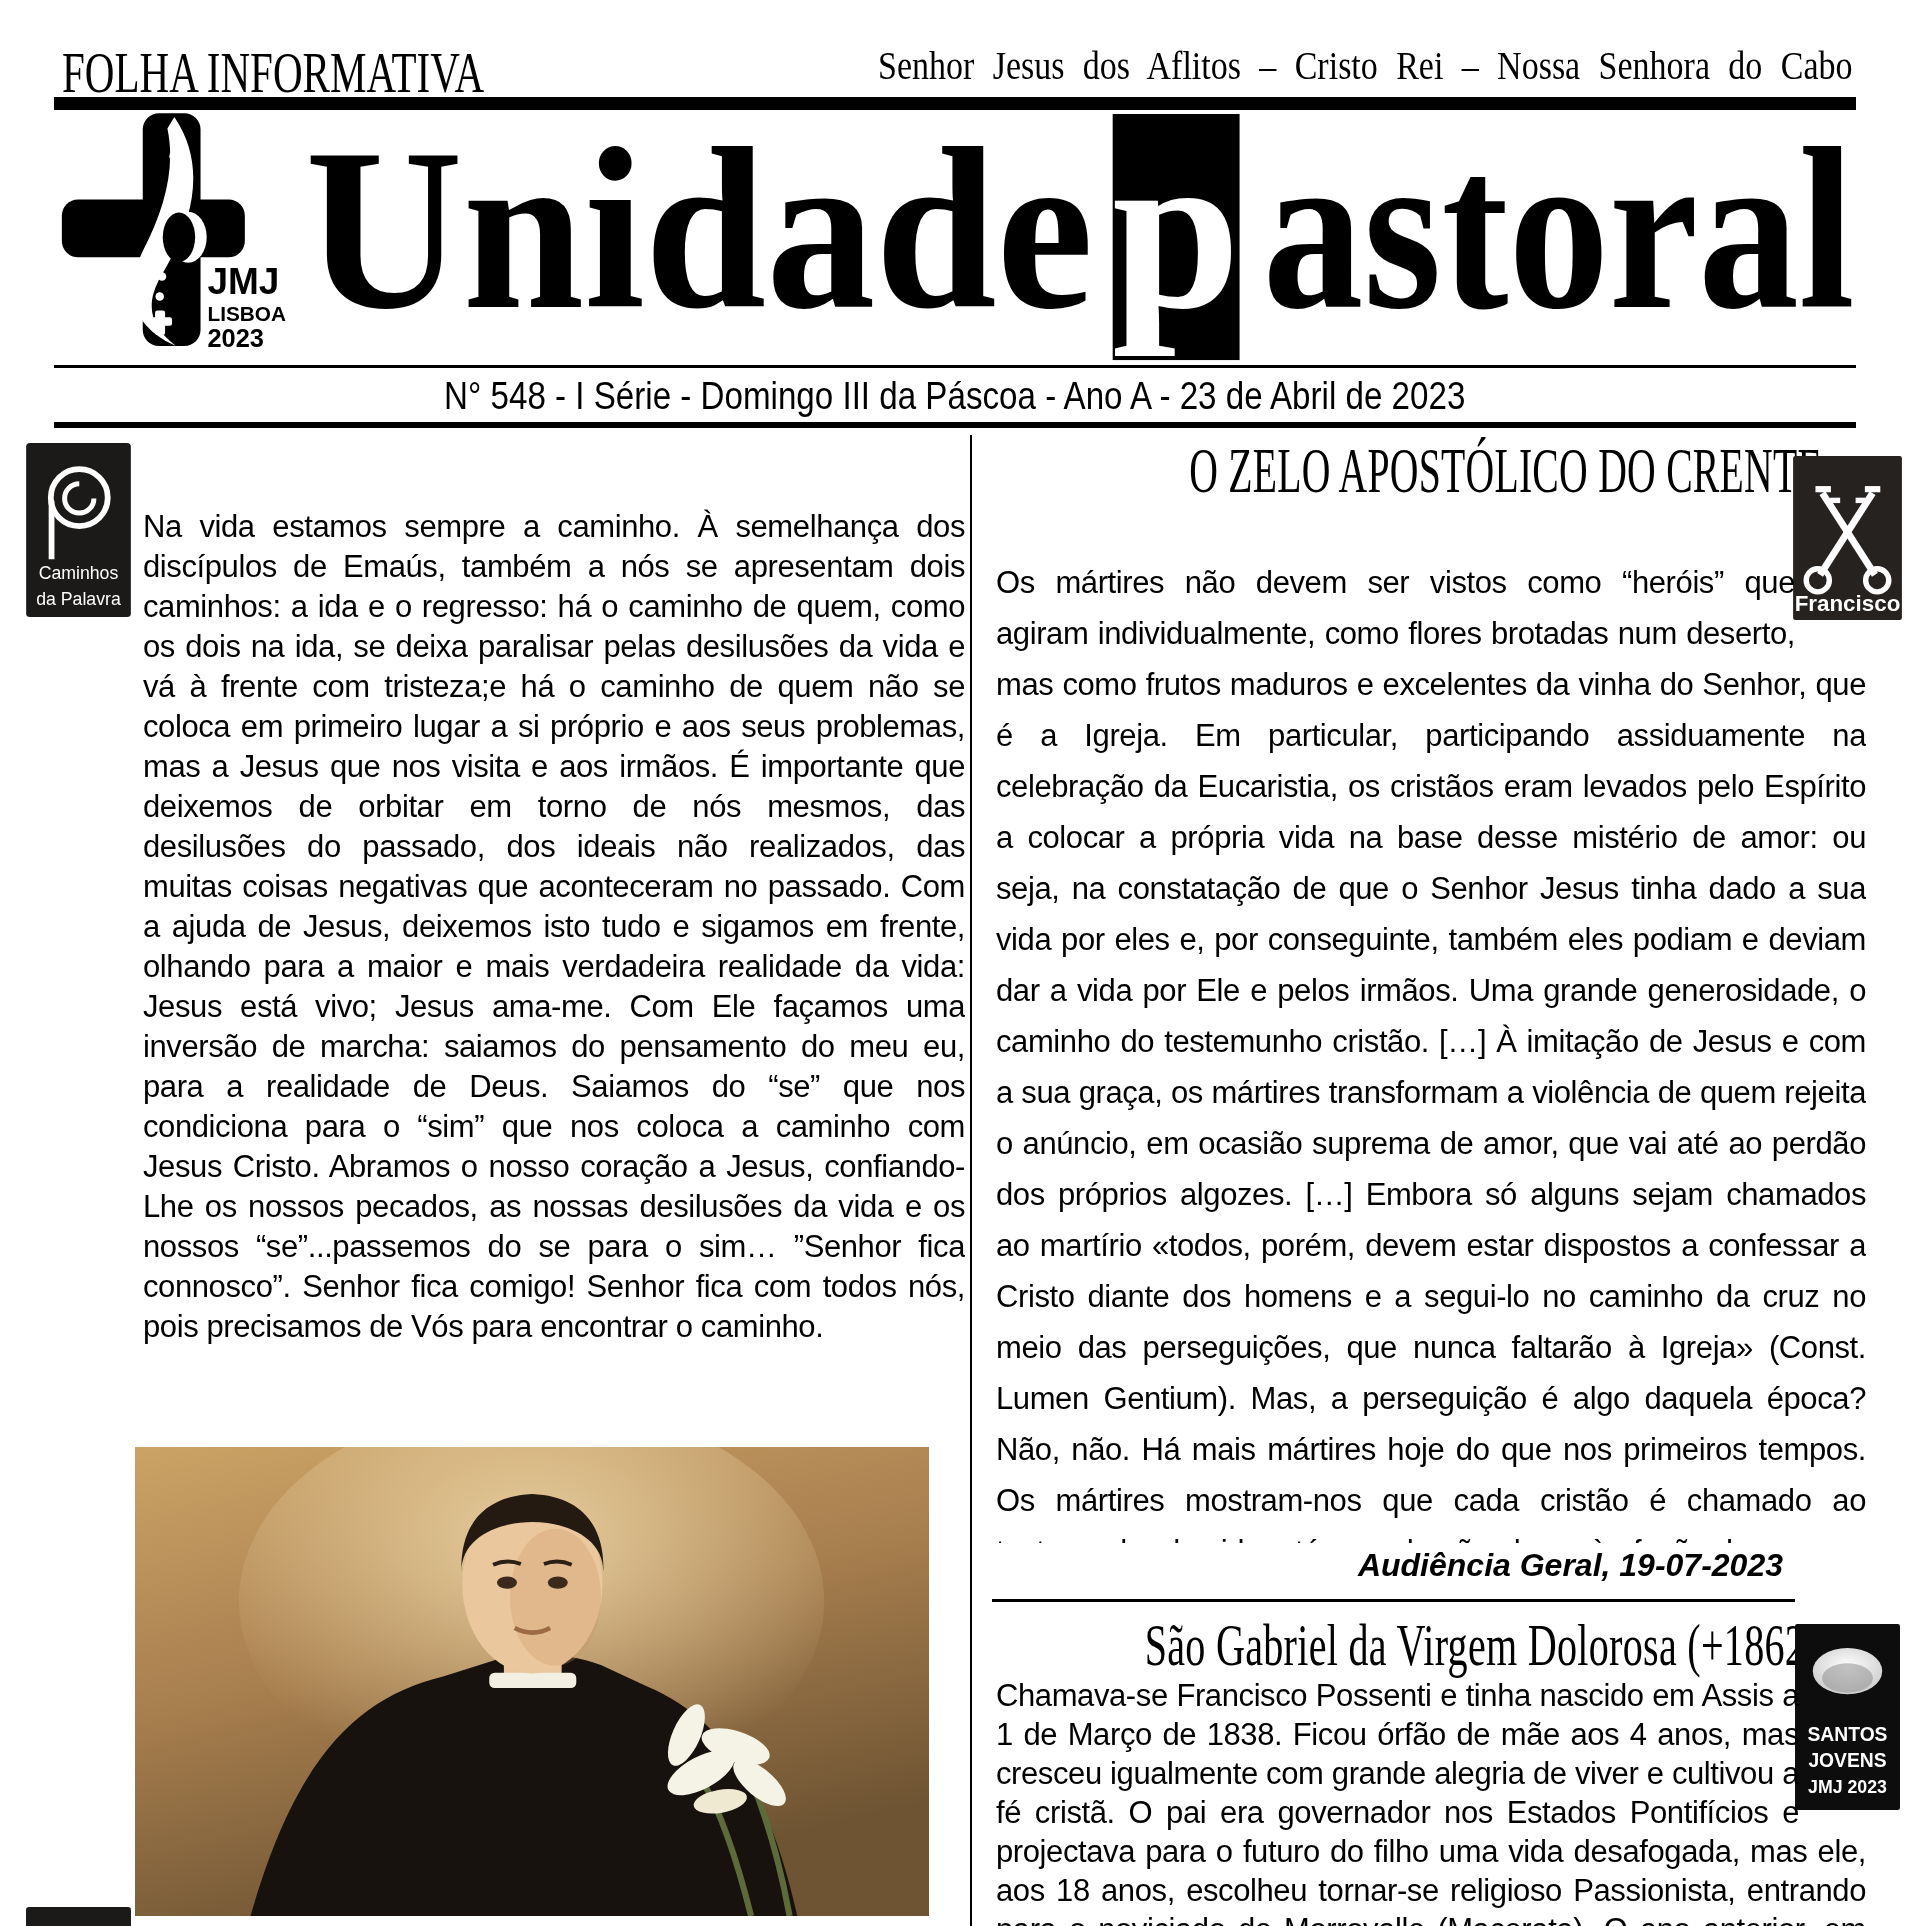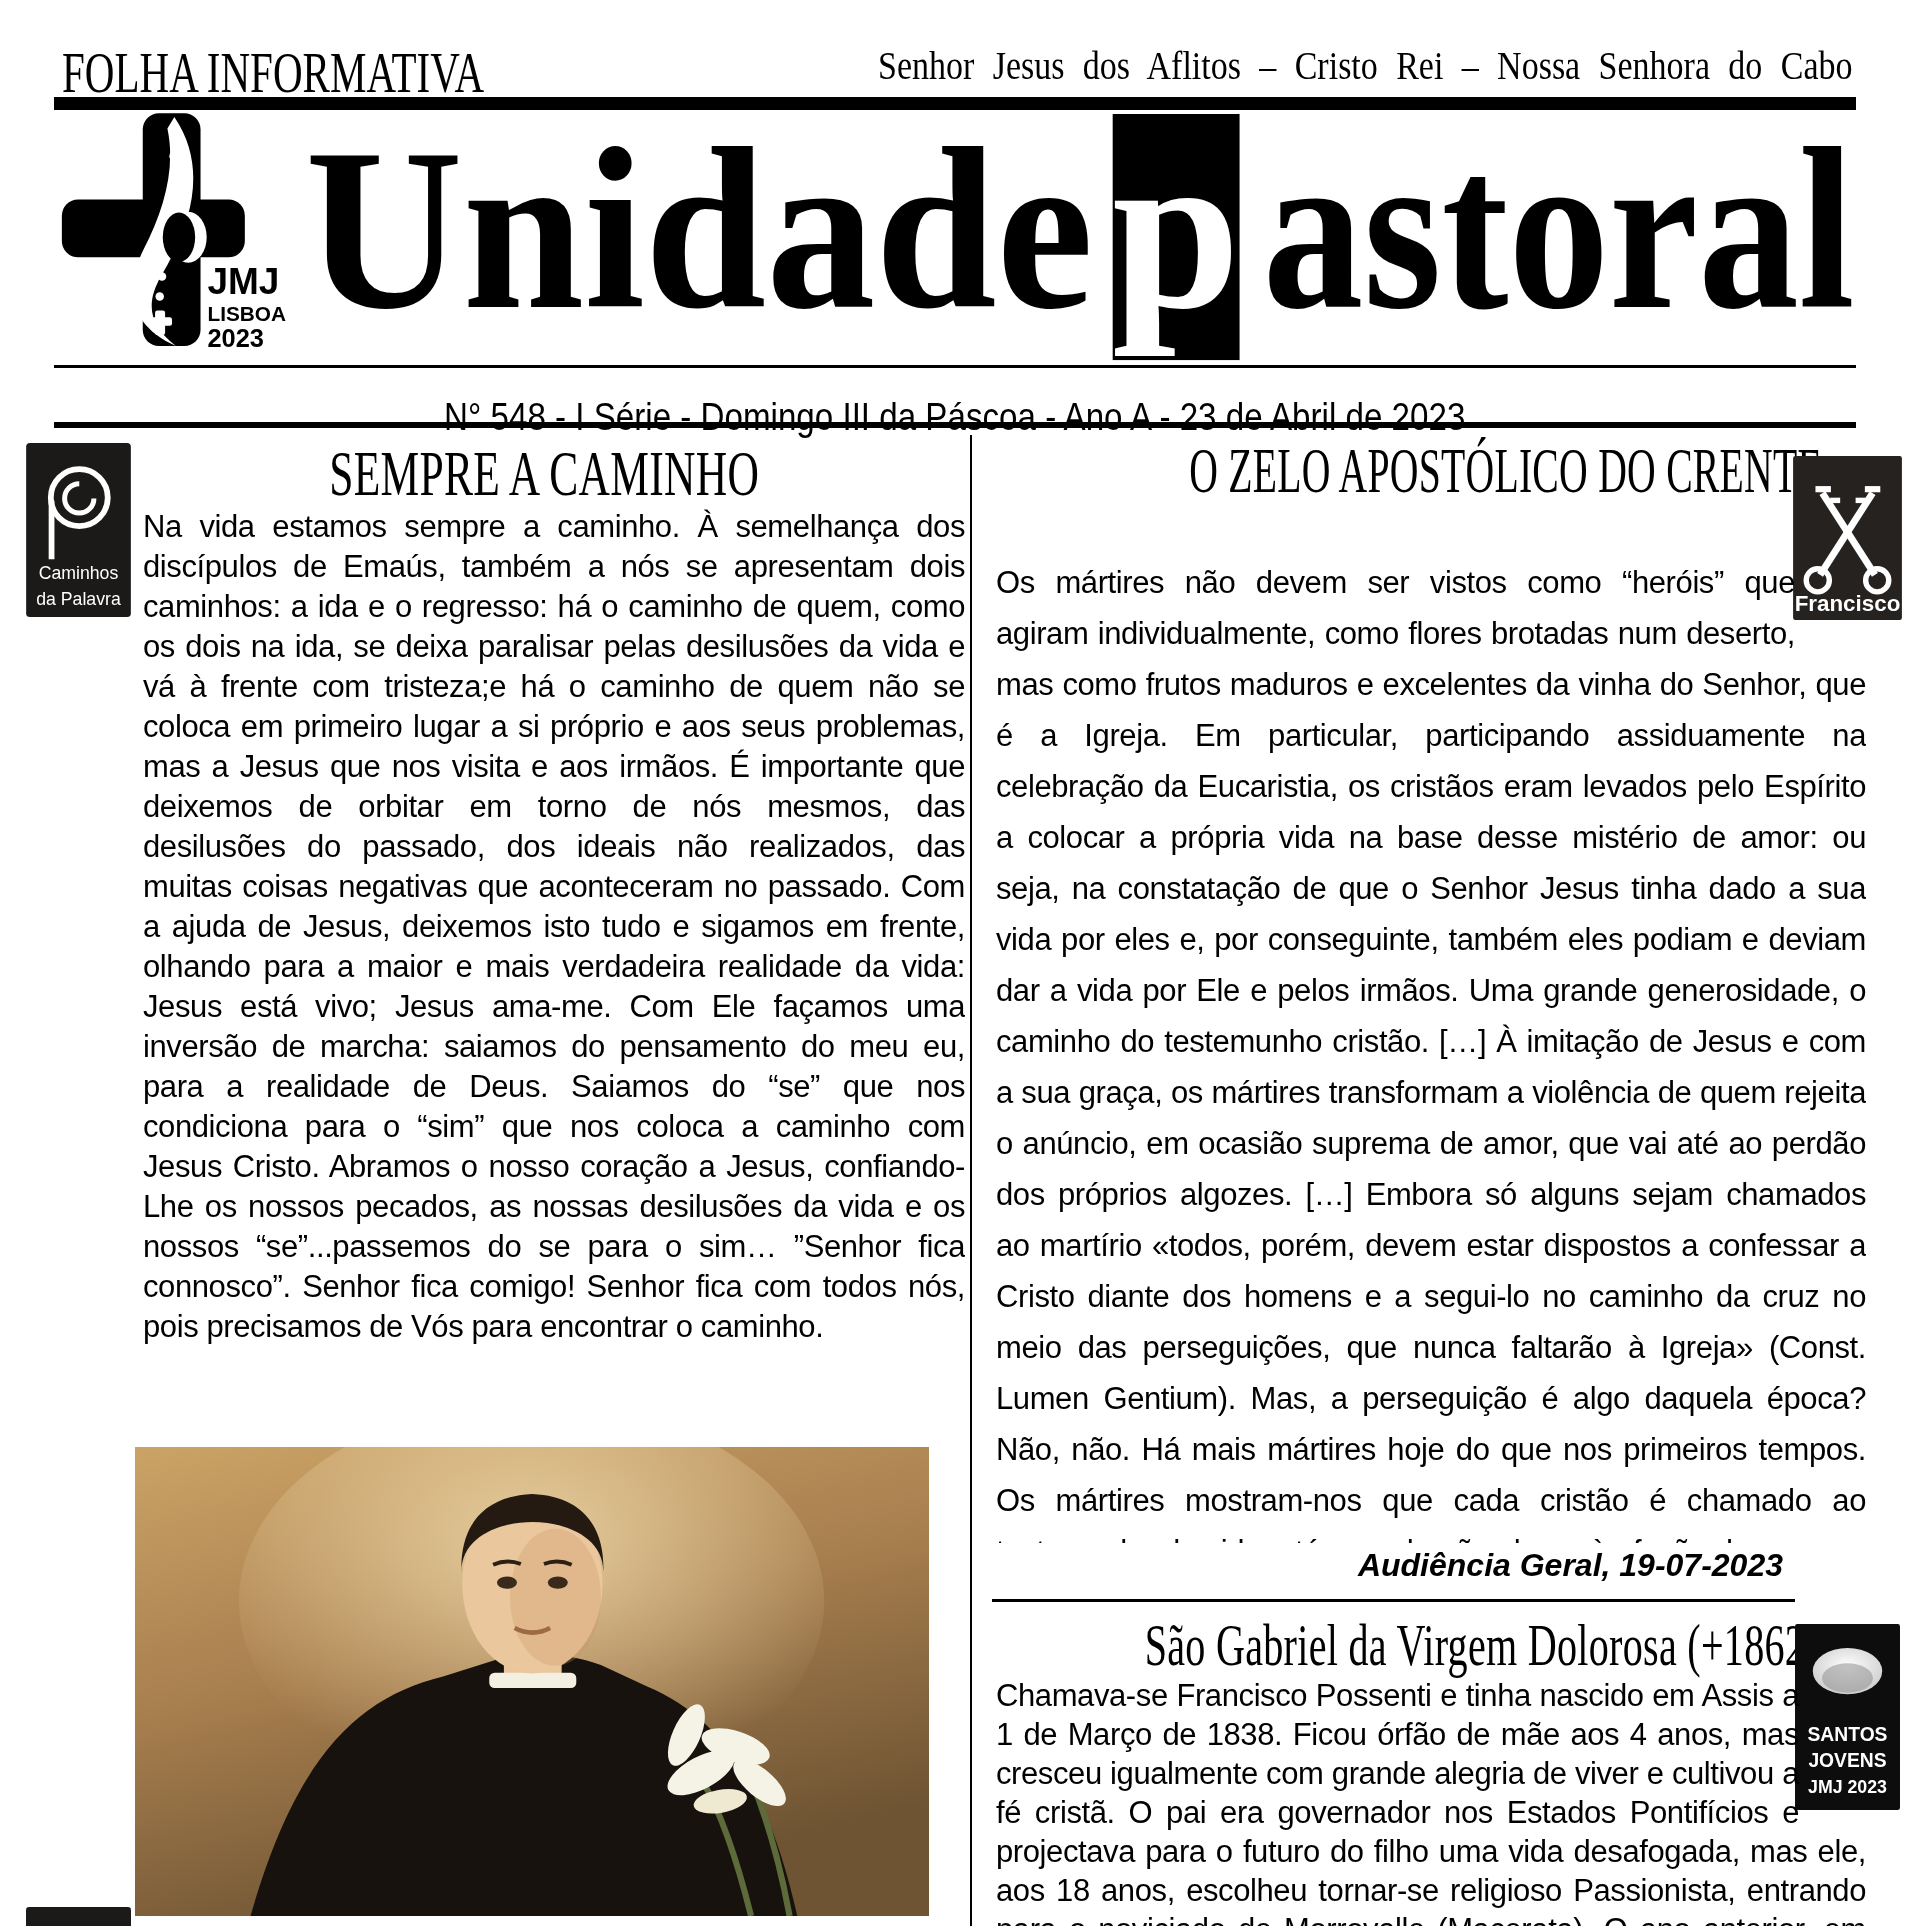--- a/index.html
+++ b/index.html
@@ -59,30 +59,27 @@
   </svg>
 
   <svg class="abs" style="left:304px;top:114px;" width="1552" height="248" viewBox="0 0 4030 645">
     <text class="ser" x="0" y="502" font-size="600" font-weight="bold" textLength="2050" lengthAdjust="spacingAndGlyphs">Unidade</text>
     <rect x="2100" y="0" width="330" height="640" fill="#000"></rect>
     <text class="ser" x="2265" y="502" font-size="600" font-weight="bold" fill="#fff" text-anchor="middle">p</text>
     <text class="ser" x="2490" y="502" font-size="600" font-weight="bold" textLength="1540" lengthAdjust="spacingAndGlyphs">astoral</text>
   </svg>
 
   <div class="abs rule" style="left:54px;right:54px;top:365px;height:3.1px;"></div>
-  <div class="abs" style="left:54px;right:54px;top:394px;text-align:center;font-size:39px;line-height:46px;">
+  <div class="abs" style="left:54px;right:54px;top:373px;text-align:center;font-size:39px;line-height:46px;">
     <span class="cond sx85">N° 548 - I Série - Domingo III da Páscoa - Ano A - 23 de Abril de 2023</span>
   </div>
   <div class="abs rule" style="left:54px;right:54px;top:422px;height:6.2px;"></div>
 
   <div class="abs rule" style="left:970px;top:435px;width:2.3px;height:2267px;"></div>
 
-  <div class="abs serif title-serif" style="left:133px;top:437px;width:822px;text-align:center;font-size:64px;">
-    <span class="cond sx68">SEMPRE A CAMINHO</span>
-  </div>
 
   <svg class="abs" style="left:26px;top:443px;" width="105" height="174" viewBox="0 0 272 452">
     <rect x="0" y="0" width="272" height="452" rx="10" fill="#1c1a18"></rect>
     <circle cx="138" cy="142" r="74" fill="none" stroke="#fff" stroke-width="15"></circle>
     <path d="M 138 106 A 38 38 0 1 0 176 144" fill="none" stroke="#fff" stroke-width="13"></path>
     <line x1="66" y1="150" x2="66" y2="302" stroke="#fff" stroke-width="15"></line>
     <text x="136" y="352" font-size="46" fill="#fff" text-anchor="middle">Caminhos</text>
     <text x="136" y="420" font-size="46" fill="#fff" text-anchor="middle">da Palavra</text>
   </svg>
 

